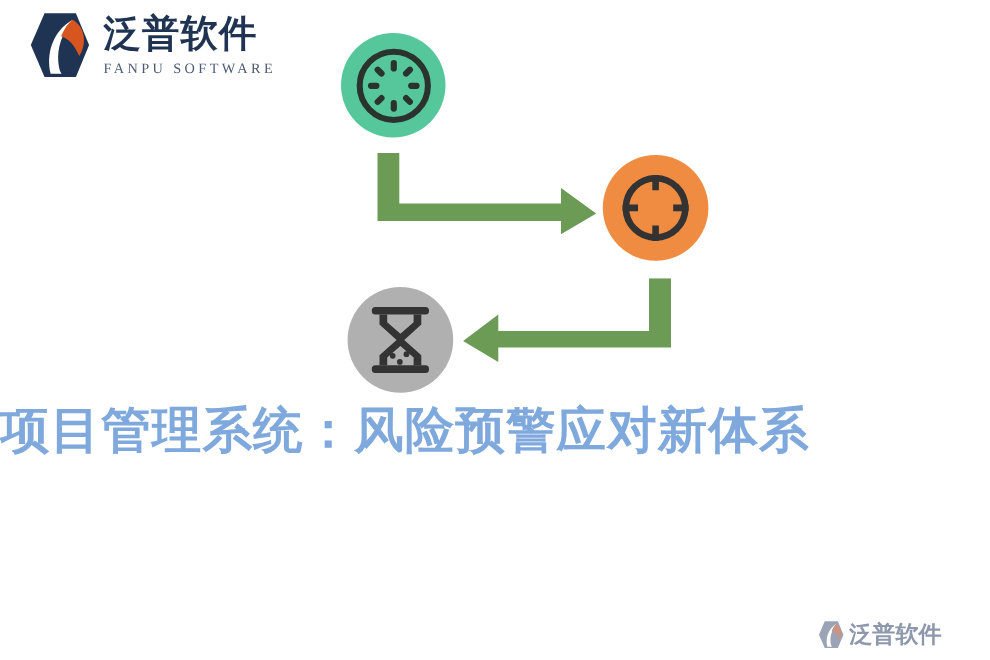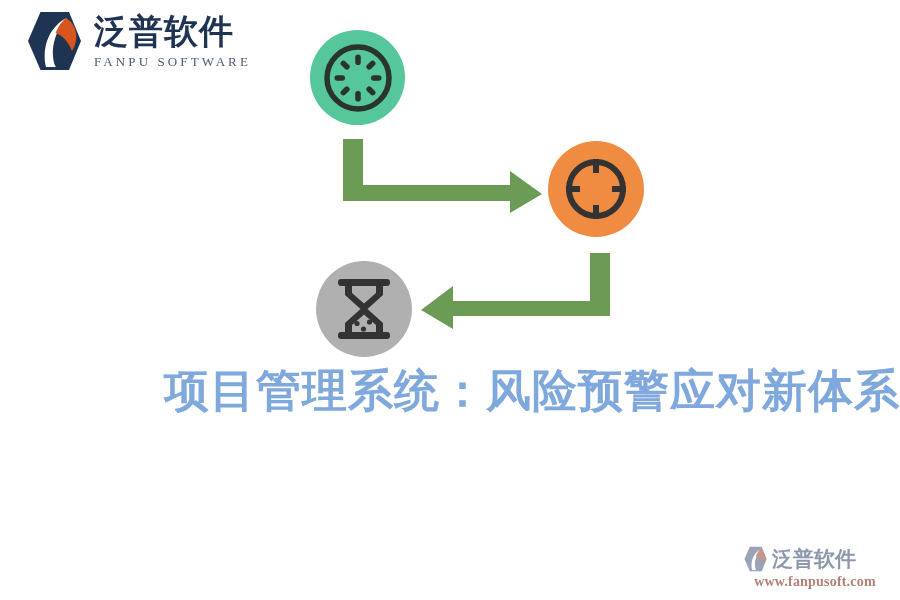--- a/index.html
+++ b/index.html
@@ -75,21 +75,21 @@
   .connector {
     position: absolute;
   }
 
   
   #page-title {
     position: absolute;
     left: 0;
     right: 0;
     top: 361px;
-    text-align: right;
+    text-align: left;
     font-family: "DejaVu Sans", "Liberation Sans", sans-serif;
     font-size: 45px;
     font-weight: bold;
     letter-spacing: 1px;
     color: #7fa8dc;
     white-space: nowrap;
   }
 
   
   #watermark {
@@ -222,14 +222,13 @@
     <span class="wm-mark">
       <svg width="26" height="26" viewBox="0 0 62 62" aria-hidden="true">
         <path d="M18.5 2 L47 2 L59 31 L47 60 L18.5 60 L6 31 Z" fill="#98a1b4"></path>
         <path d="M24 57 C20 40 25 19 44 8 C34 21 30 34 31 46 C31.5 52 32.5 55 34 57 Z" fill="#ffffff"></path>
         <path d="M44 8 C56 15 57 31 50 41 C46 31 40 25 33.5 23 C36.5 16 40 11 44 8 Z" fill="#c8917f"></path>
         <path d="M35 57 C41 52 47 47 50 41 C52 49 49 56 44 58 Z" fill="#98a1b4"></path>
       </svg>
     </span>
     <span class="wm-cn">泛普软件</span>
   </div>
-  <div class="wm-url">www.fanpusoft.com</div>
 </div>
 
 </body></html>

